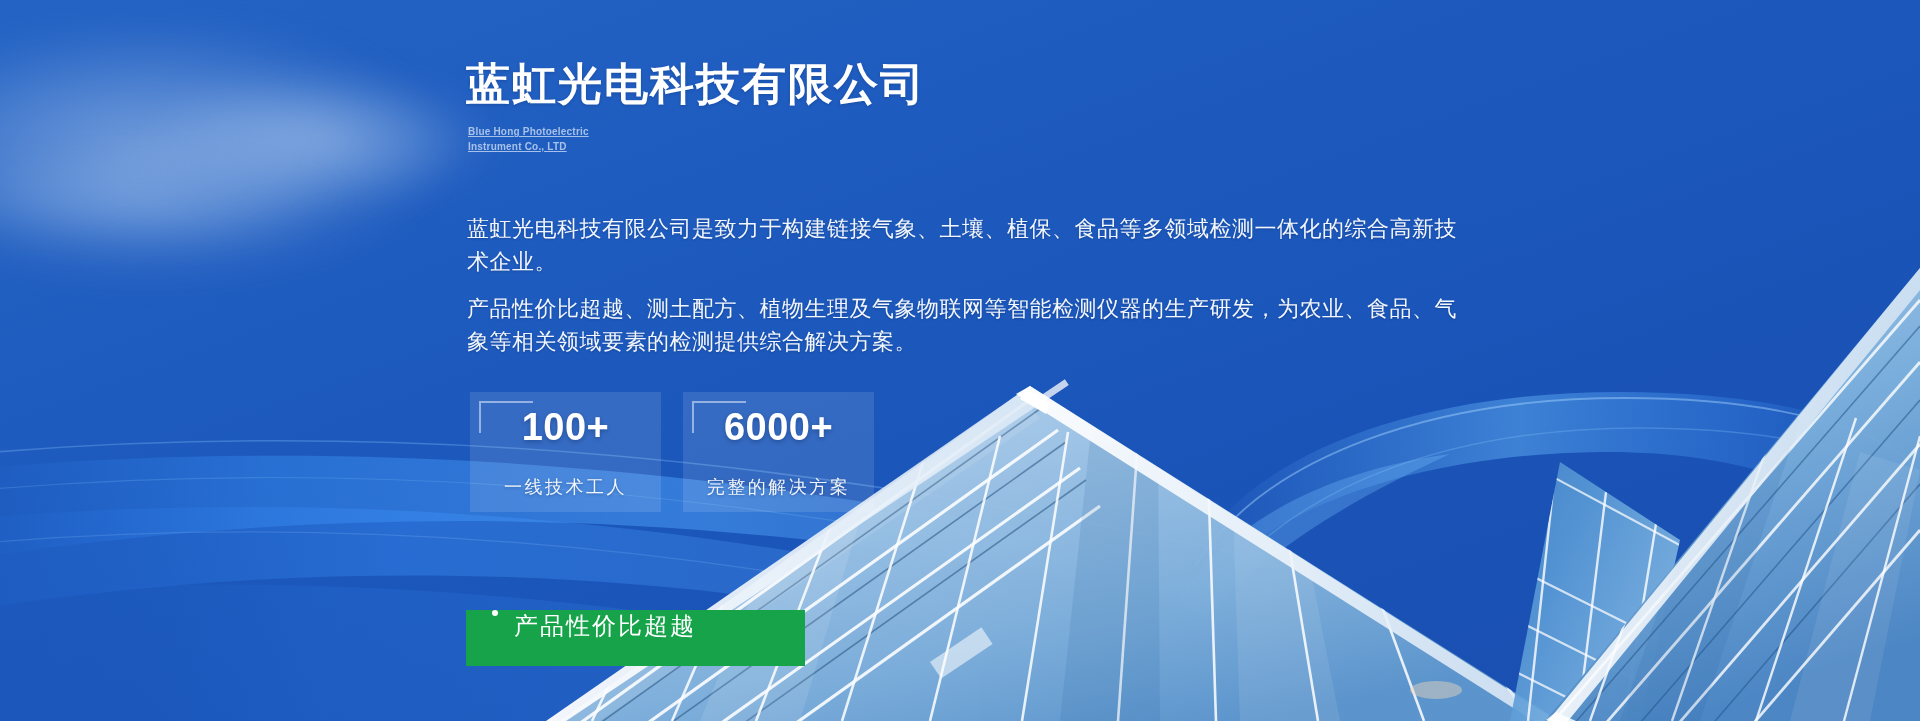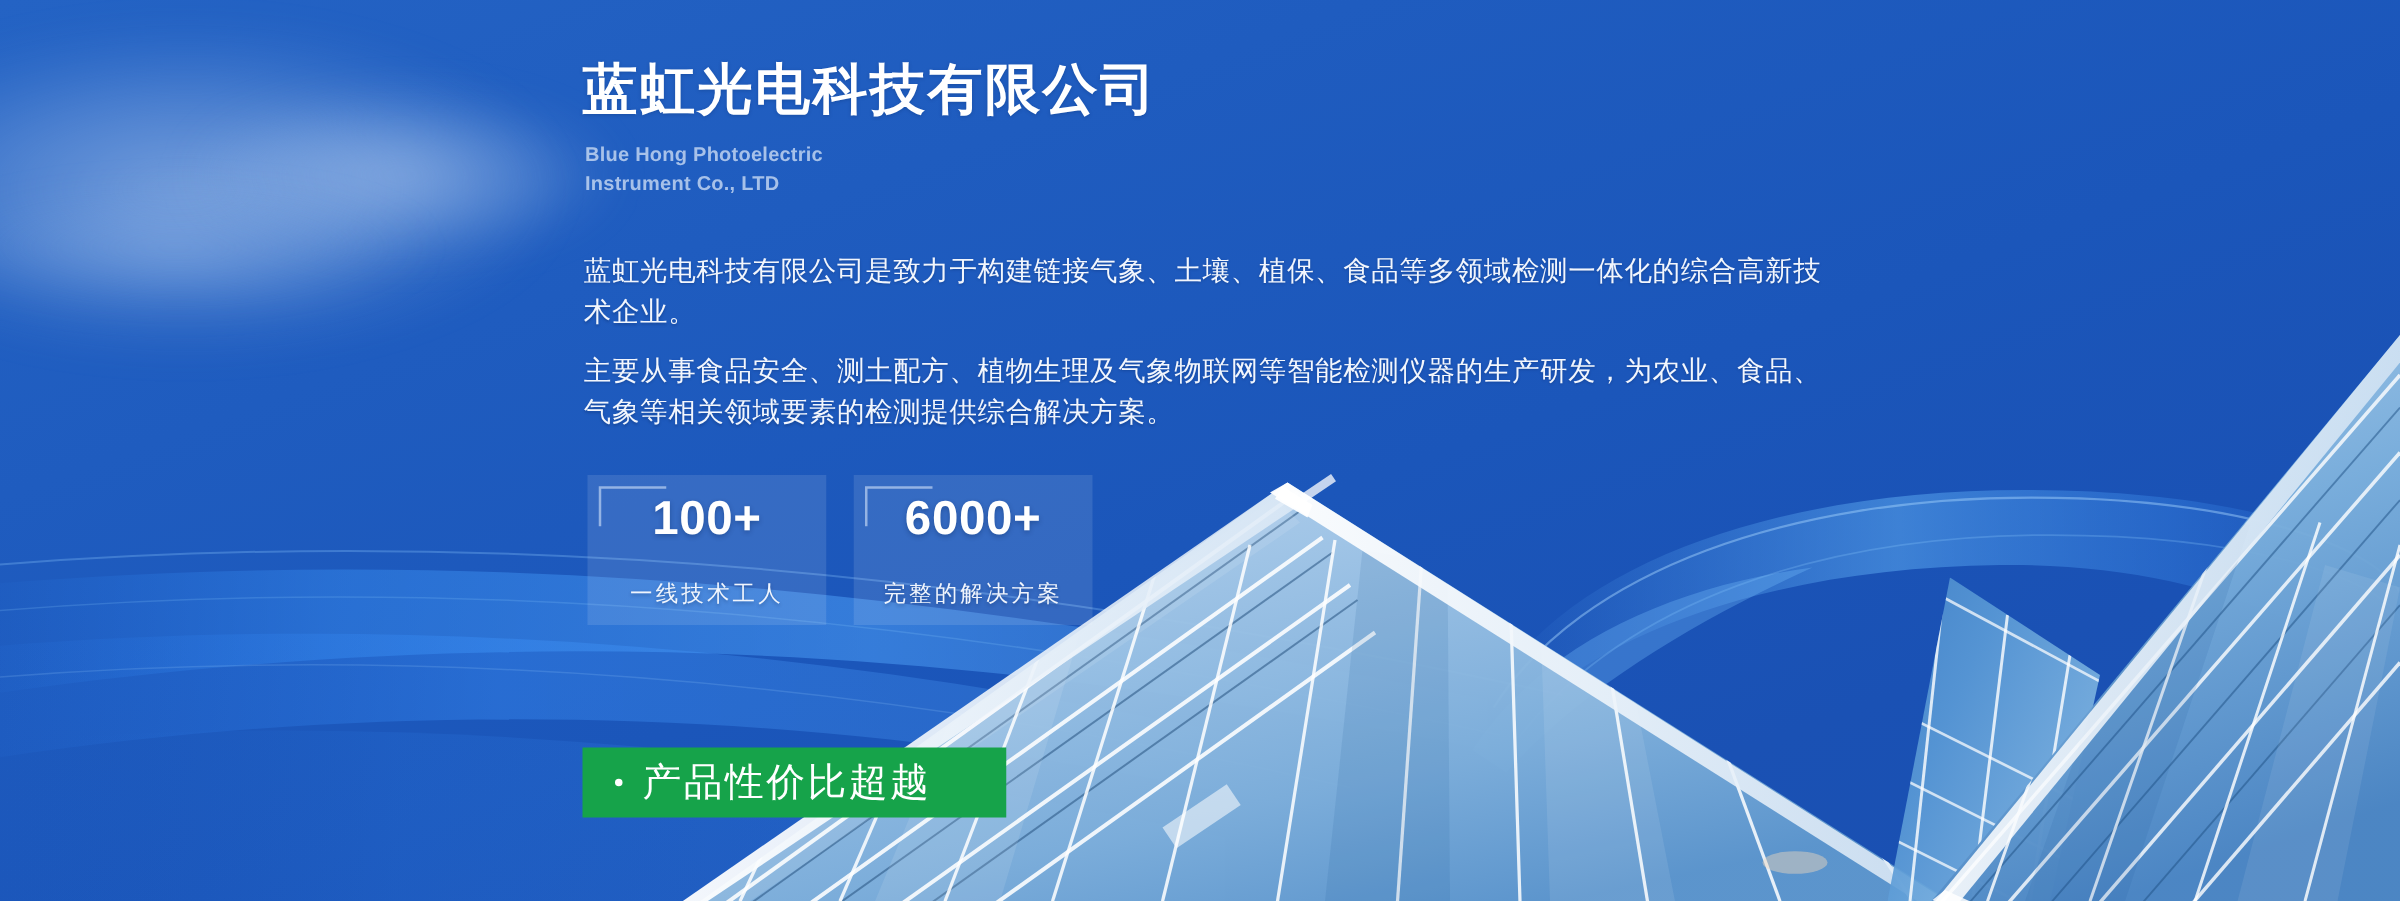--- a/index.html
+++ b/index.html
@@ -33,33 +33,33 @@
 
   
   .ribbons{position:absolute;inset:0;pointer-events:none;}
   .ribbons svg{position:absolute;inset:0;width:100%;height:100%;display:block;}
 
   
   .building{position:absolute;inset:0;pointer-events:none;overflow:hidden;}
   .building svg{position:absolute;inset:0;width:100%;height:100%;display:block;}
 
   
-  .content{position:absolute;left:466px;top:0;width:1100px;height:531px;z-index:6;}
+  .content{position:absolute;left:466px;top:12px;width:1100px;height:531px;z-index:6;}
 
   .title{
     margin:0;padding:0;
     position:absolute;left:0;top:47px;
     font-size:44px;line-height:1.12;font-weight:600;
     color:#ffffff;letter-spacing:2px;
     text-shadow:0 1px 3px rgba(0,30,80,.25);
   }
   .subtitle{
     position:absolute;left:2px;top:113px;
-    font-size:16px;line-height:1.45;font-weight:600;
-    color:rgba(205,222,245,.78);letter-spacing:.2px;
+    font-size:10px;line-height:1.45;font-weight:600;
+    color:rgba(205,222,245,.78);letter-spacing:.2px;text-decoration:underline;
   }
 
   .para{
     position:absolute;left:1px;width:990px;
     font-size:22px;line-height:1.52;color:#f2f6fd;letter-spacing:.5px;
     text-shadow:0 1px 2px rgba(0,25,70,.28);
   }
   .para-1{top:178px;}
   .para-2{top:258px;}
 
@@ -83,23 +83,23 @@
     text-align:right;
   }
   .stat-label{
     font-size:18px;color:#f0f5fd;letter-spacing:2.5px;line-height:1;
     text-shadow:0 1px 3px rgba(0,25,70,.3);
   }
 
   
   .tags{position:absolute;left:0px;top:598px;display:flex;}
   .tag{
-    height:56px;display:flex;align-items:center;
+    height:56px;display:flex;
     padding:0 30px 0 26px;
-    font-size:31px;color:#ffffff;letter-spacing:2px;white-space:nowrap;
+    font-size:24px;color:#ffffff;letter-spacing:2px;white-space:nowrap;
   }
   .tag-dot{
     display:inline-block;width:6px;height:6px;border-radius:50%;
     background:#ffffff;margin-right:16px;flex:none;
   }
   .tag-1{background:#16a34a;min-width:283px;}
   .tag-2{
     background:linear-gradient(90deg,rgba(22,163,74,.97) 0%,rgba(22,163,74,.95) 58%,rgba(22,163,74,.62) 82%,rgba(22,163,74,0) 100%);
     min-width:330px;padding-right:70px;
   }
@@ -293,21 +293,21 @@
 
     <h1 class="title">蓝虹光电科技有限公司</h1>
 
     <div class="subtitle">
       <div>Blue Hong Photoelectric</div>
       <div>Instrument Co., LTD</div>
     </div>
 
     <p class="para para-1">蓝虹光电科技有限公司是致力于构建链接气象、土壤、植保、食品等多领域检测一体化的综合高新技术企业。</p>
 
-    <p class="para para-2">主要从事食品安全、测土配方、植物生理及气象物联网等智能检测仪器的生产研发，为农业、食品、气象等相关领域要素的检测提供综合解决方案。</p>
+    <p class="para para-2">产品性价比超越、测土配方、植物生理及气象物联网等智能检测仪器的生产研发，为农业、食品、气象等相关领域要素的检测提供综合解决方案。</p>
 
     <div class="stats">
       <div class="stat">
         <div class="stat-num">100+</div>
         <div class="stat-label">一线技术工人</div>
       </div>
       <div class="stat">
         <div class="stat-num">6000+</div>
         <div class="stat-label">完整的解决方案</div>
       </div>

